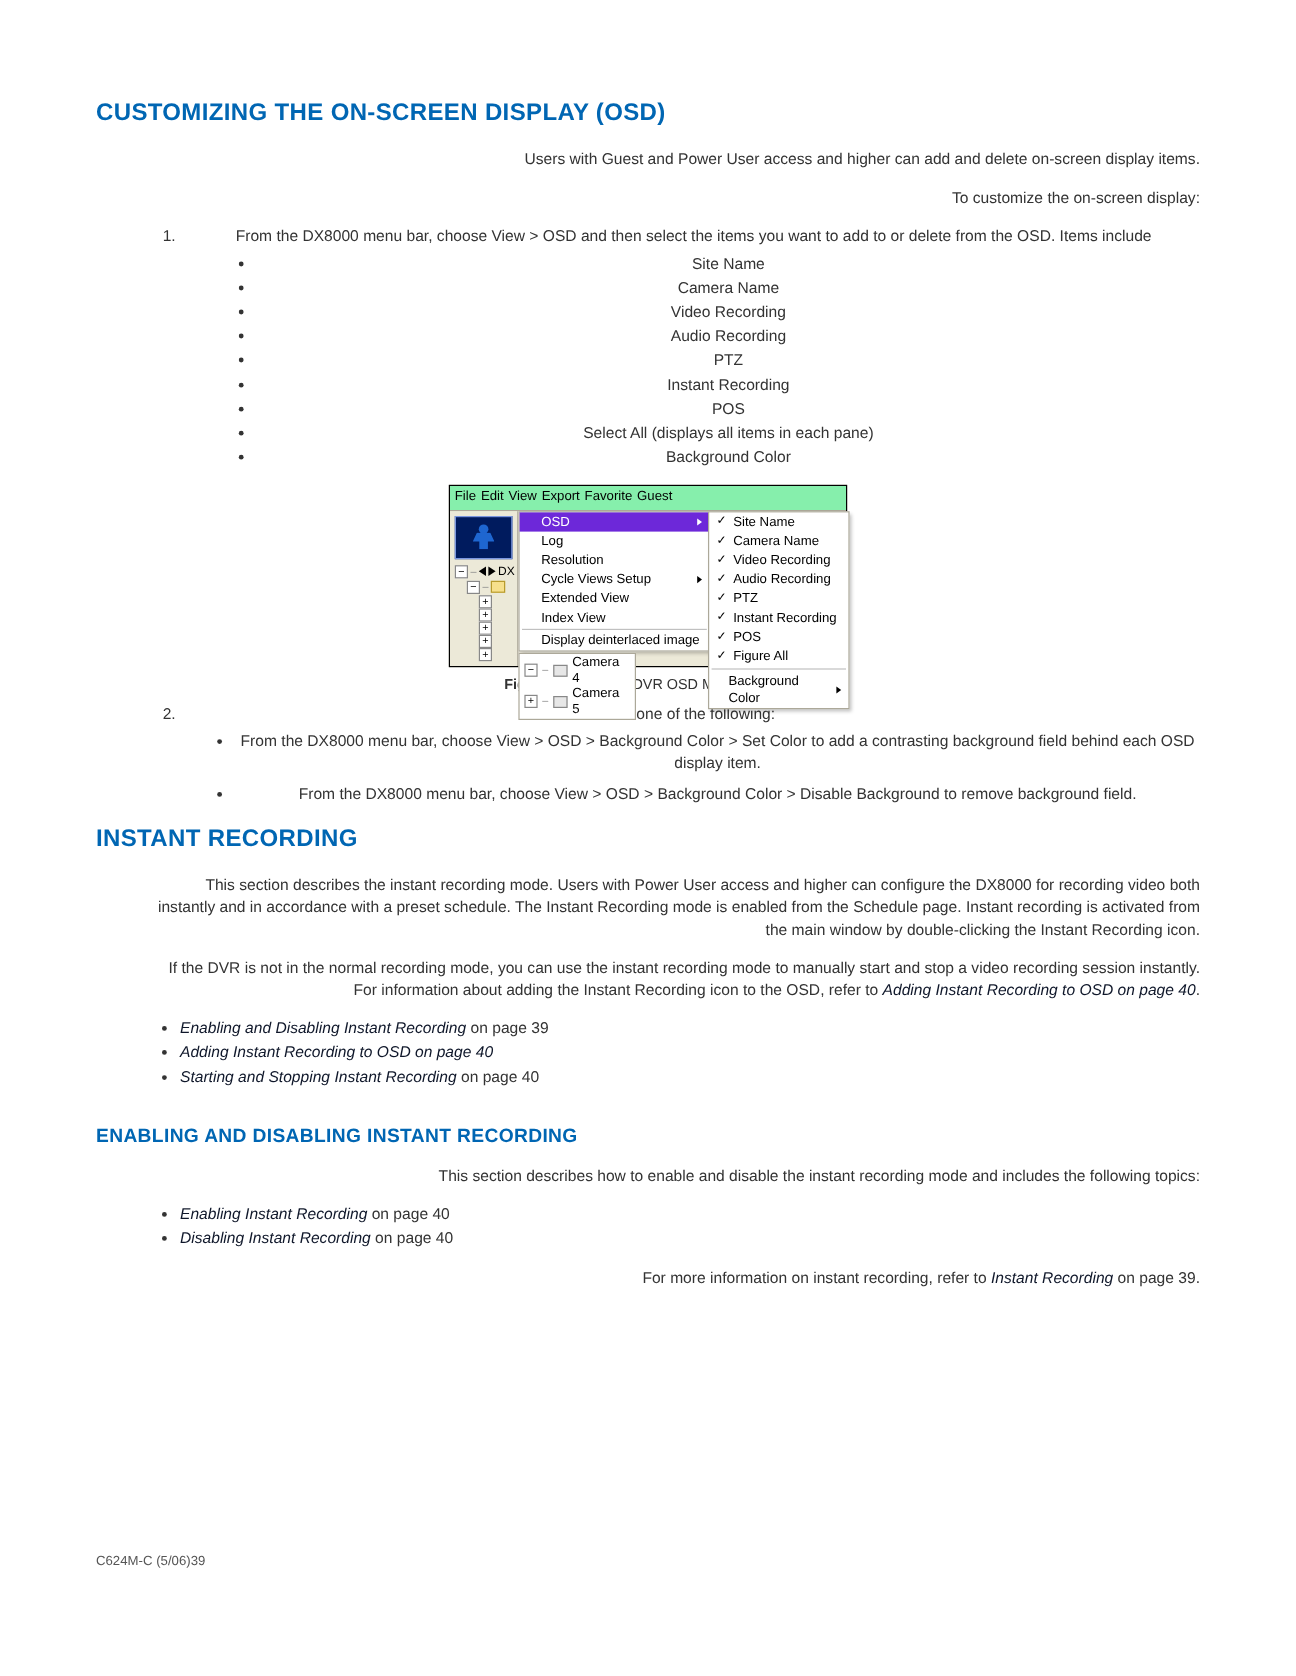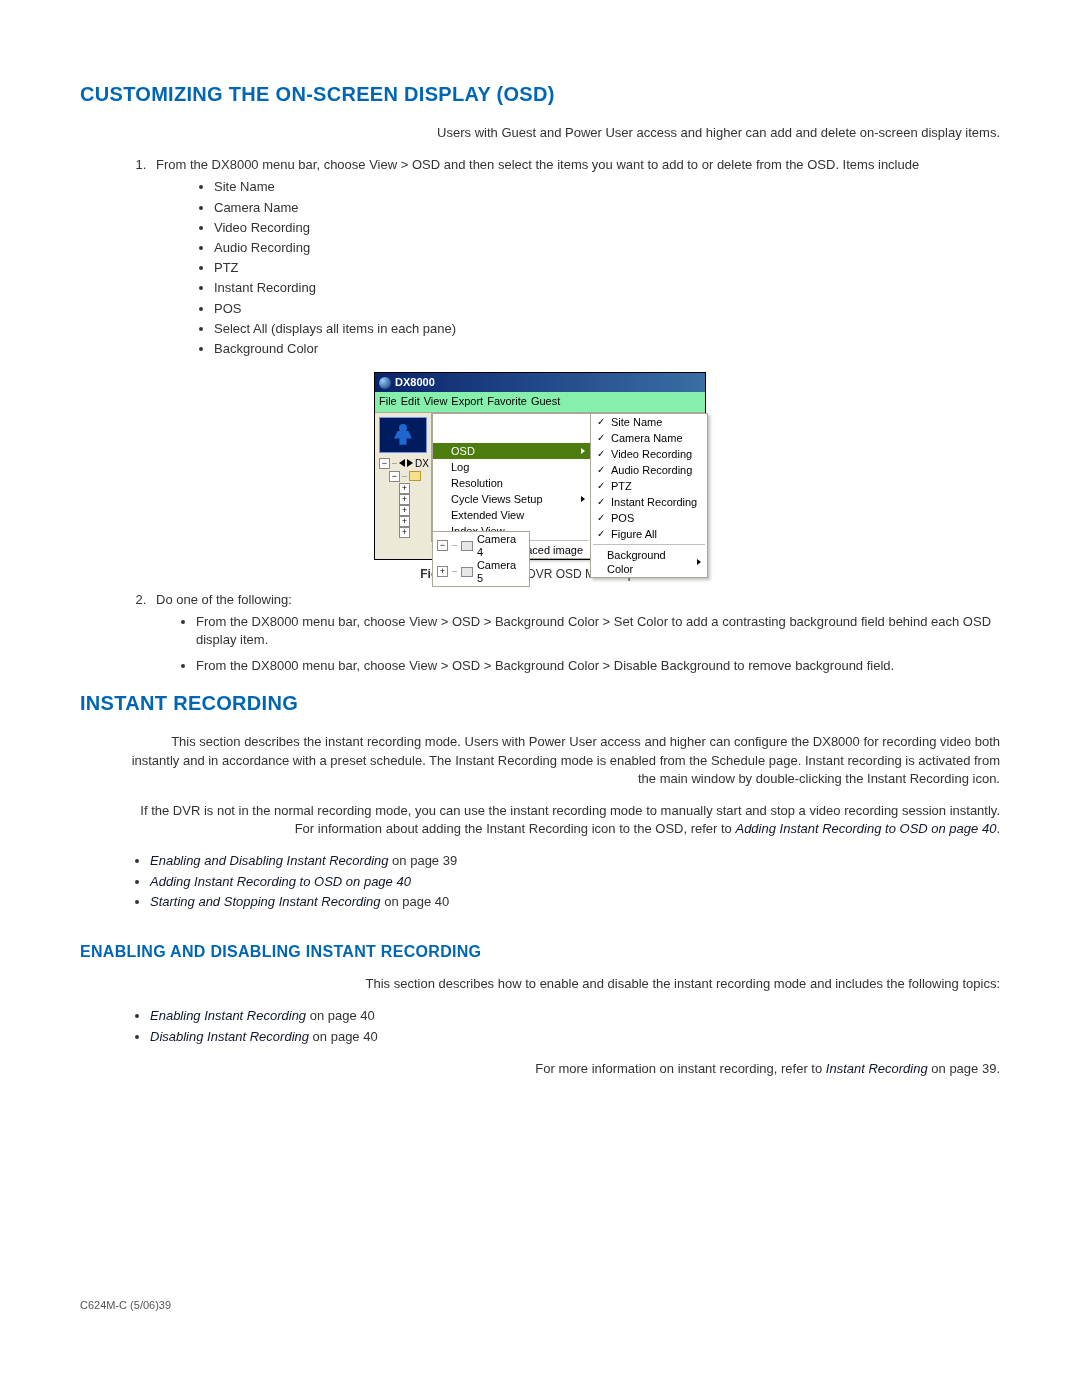--- a/index.html
+++ b/index.html
@@ -25,21 +25,21 @@
     font-stretch: condensed;
     font-size: 16px;
     font-weight: bold;
     color: #0066b3;
     letter-spacing: 0.3px;
     margin: 30px 0 12px 0;
   }
   .body-block { margin-left: 50px; }
   p { margin: 0 0 14px 0; text-align: right; }
   ol { margin: 0 0 14px 0; padding-left: 70px; }
-  ol > li { margin-bottom: 6px; padding-left: 6px; }
+  ol > li { margin-bottom: 6px; padding-left: 6px; text-align: center; }
   ul.items { list-style: disc; margin: 4px 0 14px 0; padding-left: 58px; }
   ul.items li { margin: 2px 0; }
   ul.topics { list-style: disc; margin: 4px 0 14px 0; padding-left: 70px; }
   ul.topics li { margin: 2px 0; }
   ul.sub { list-style: disc; margin: 4px 0 8px 0; padding-left: 40px; }
   ul.sub li { margin-bottom: 8px; }
   a, .link { color: #0f172a; font-style: italic; text-decoration: none; cursor: pointer; }
   .fig-wrap { text-align: center; margin: 12px 0 8px 0; }
   .fig-caption { font-size: 12px; font-weight: bold; margin-top: 6px; }
   .fig-caption .capt { font-weight: normal; }
@@ -117,21 +117,21 @@
   .dropdown {
     background: #fff;
     border: 1px solid #aca899;
     width: 158px;
     box-shadow: 2px 2px 3px rgba(0,0,0,0.25);
   }
   .dropdown .row {
     display: flex; align-items: center; justify-content: space-between;
     padding: 1px 6px 1px 18px; line-height: 14px;
   }
-  .dropdown .row.hl { background: #4d7c0f; color: #fff; margin-top: 29px; }
+  .dropdown .row.hl { background: #6d28d9; color: #fff; }
   .dropdown .sep { border-top: 1px solid #c0c0c0; margin: 1px 2px; }
   .submenu {
     position: absolute; left: 158px; top: 0;
     background: #fff; border: 1px solid #aca899;
     width: 116px;
     box-shadow: 2px 2px 3px rgba(0,0,0,0.25);
   }
   .submenu .srow {
     display: flex; align-items: center; gap: 4px;
     padding: 1px 6px 1px 6px; line-height: 14px;
@@ -152,44 +152,41 @@
     font-size: 11px; color: #555;
     margin-top: 220px;
   }
 </style>
 </head>
 <body>
 
 <h1>CUSTOMIZING THE ON-SCREEN DISPLAY (OSD)</h1>
 <div class="body-block">
   <p>Users with Guest and Power User access and higher can add and delete on-screen display items.</p>
+  <p>To customize the on-screen display:</p>
 </div>
 <ol>
   <li>
     <span>From the DX8000 menu bar, choose View &gt; OSD and then select the items you want to add to or delete from the OSD. Items include</span>
     <ul class="items" id="osd-items">
         <li>Site Name</li>
         <li>Camera Name</li>
         <li>Video Recording</li>
         <li>Audio Recording</li>
         <li>PTZ</li>
         <li>Instant Recording</li>
         <li>POS</li>
         <li>Select All (displays all items in each pane)</li>
         <li>Background Color</li>
       </ul>
   </li>
 </ol>
 
 <div class="fig-wrap">
   <div class="shot">
-    <div class="titlebar">
-      <span class="logo"></span>
-      <span>DX8000</span>
-    </div>
     <div class="menubar" id="menubar">
         <span>File</span>
         <span>Edit</span>
         <span>View</span>
         <span>Export</span>
         <span>Favorite</span>
         <span>Guest</span>
       </div>
     <div class="shot-body">
       <div class="left-pane">

